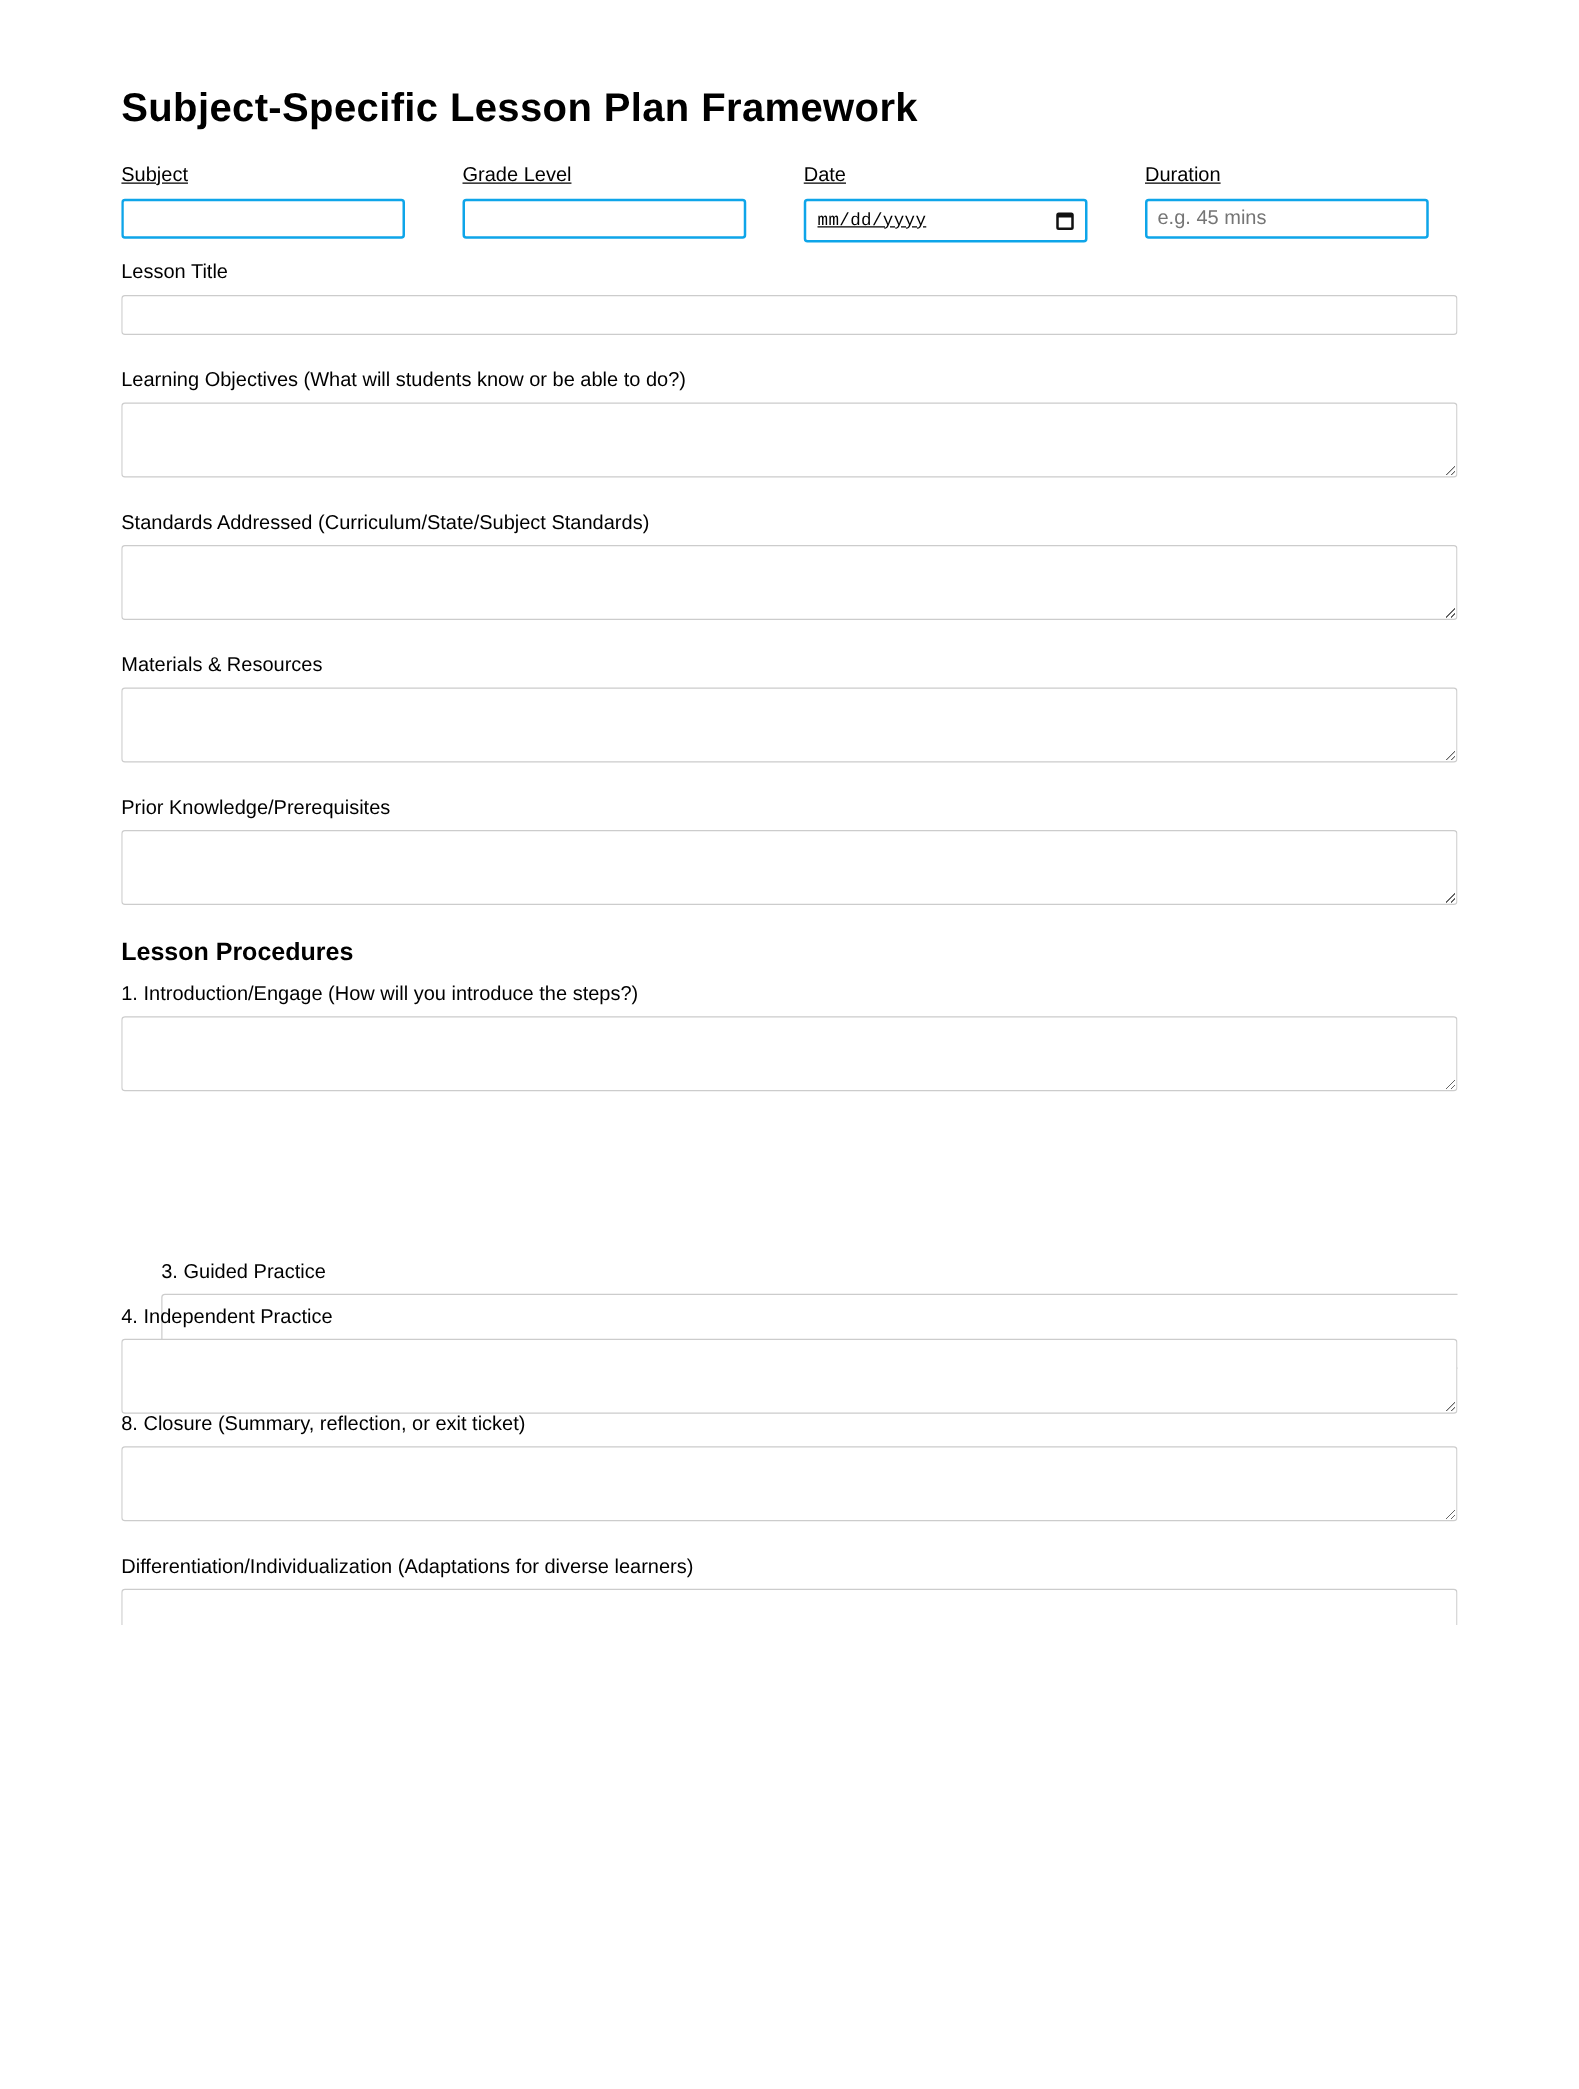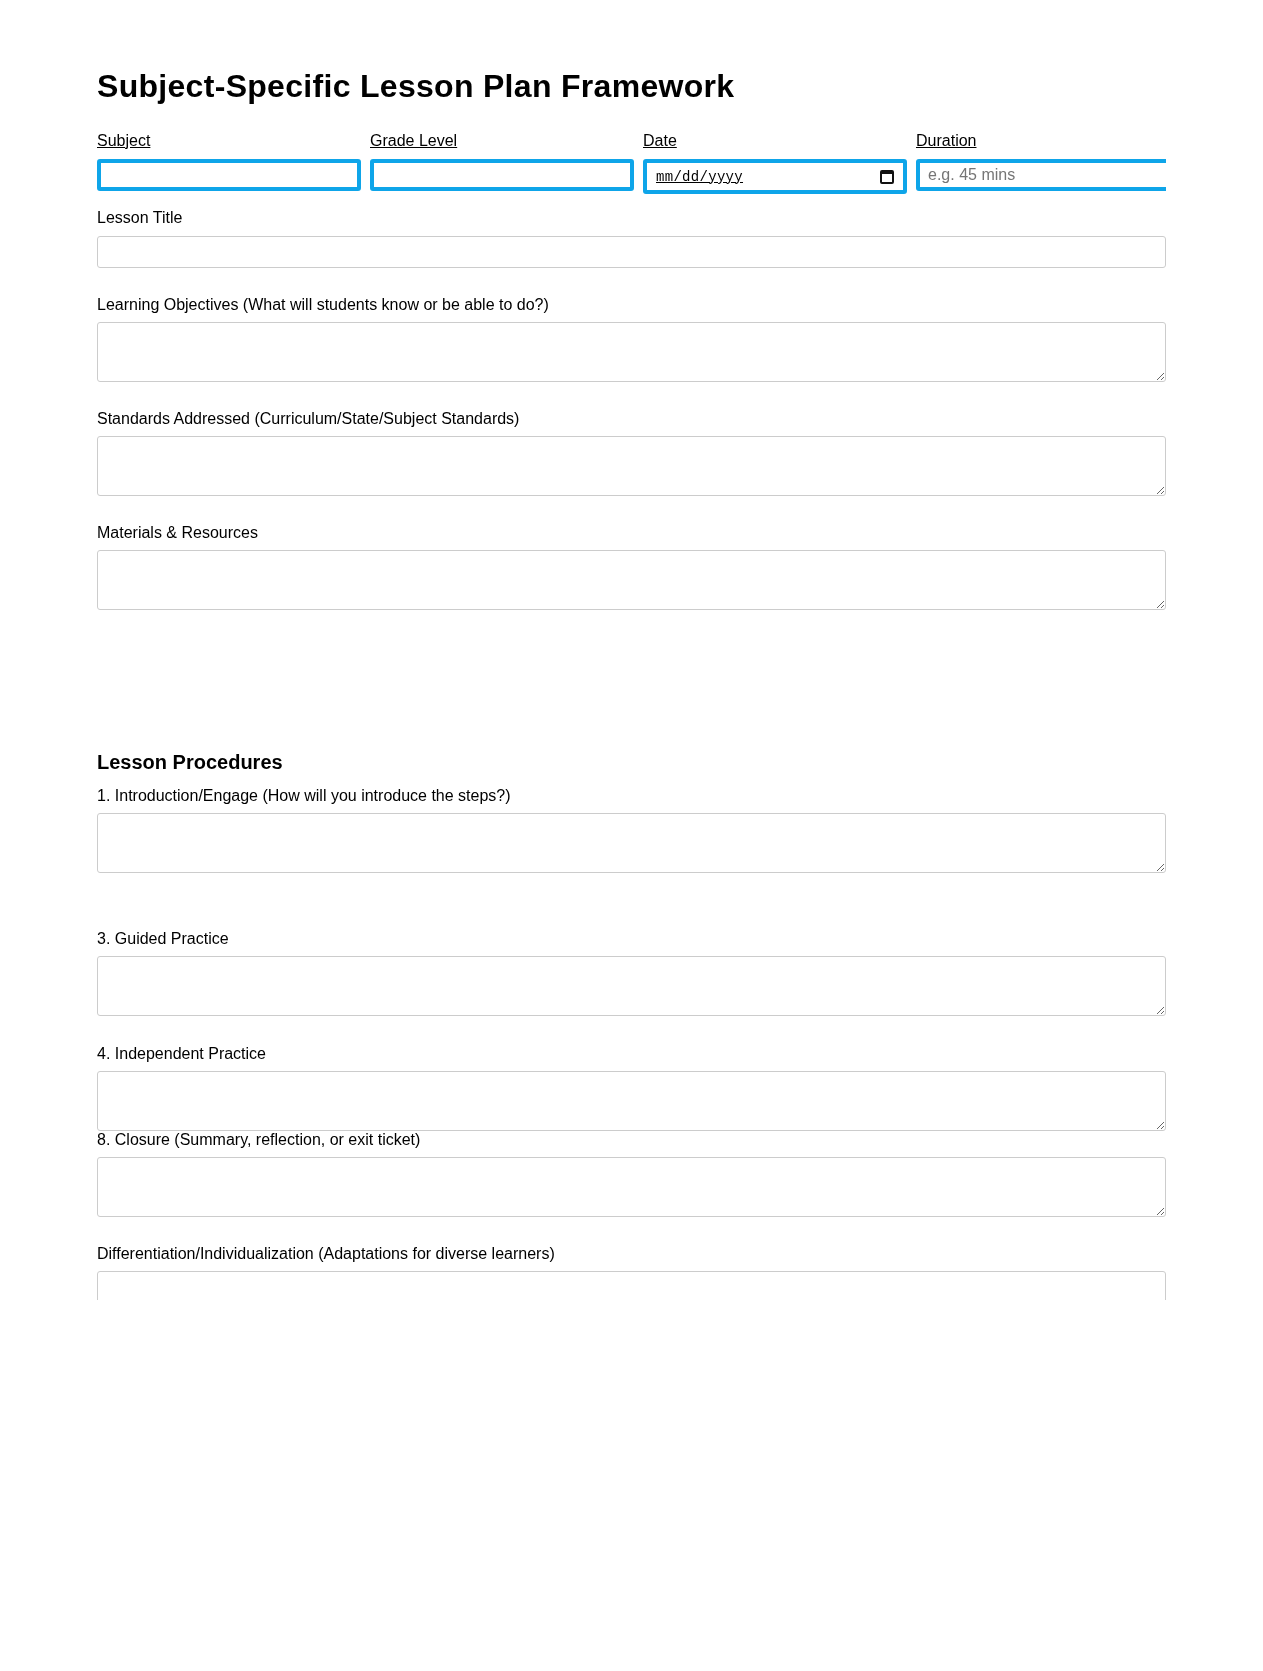--- a/index.html
+++ b/index.html
@@ -47,23 +47,23 @@
       text-decoration: underline;
     }
     .col label {
       display: block;
       font-size: 16px;
       height: 27px;
       line-height: 18px;
     }
     input.field, .date-field {
       box-sizing: border-box;
-      width: 264px;
+      width: 227px;
       height: 32px;
-      border: 4px solid #0ea5e9;
+      border: 2px solid #0ea5e9;
       border-radius: 3px;
       font-family: "Liberation Sans", sans-serif;
       font-size: 16px;
       padding: 0 8px;
       background: #fff;
       outline: none;
     }
     input.field::placeholder { color: #757575; }
     .date-field {
       height: 35px;
@@ -179,30 +179,34 @@
   <div class="block" style="top:410px;">
     <span class="lbl"><b>Standards Addressed</b><span> (Curriculum/State/Subject Standards)</span></span>
     <textarea class="ta" style="top: 26px;"></textarea>
   </div>
 
   <div class="block" style="top:524px;">
     <span class="lbl"><b>Materials &amp; Resources</b><span></span></span>
     <textarea class="ta" style="top: 26px;"></textarea>
   </div>
 
+  <div class="block" style="top:638px;">
+    <span class="lbl"><b>Prior Knowledge/Prerequisites</b><span></span></span>
+    <textarea class="ta" style="top: 26px;"></textarea>
+  </div>
 
   <h2 class="section-heading">Lesson Procedures</h2>
 
   <div class="block" style="top:787px;">
     <span class="lbl"><b>1. Introduction/Engage</b><span> (How will you introduce the steps?)</span></span>
     <textarea class="ta" style="top: 26px;"></textarea>
   </div>
 
 
-  <div class="block" style="top:930px;">
+  <div class="block" style="top:1009px;margin-left:32px;">
     <span class="lbl"><b>3. Guided Practice</b><span></span></span>
     <textarea class="ta" style="top: 26px;"></textarea>
   </div>
 
   <div class="block" style="top:1045px;">
     <span class="lbl"><b>4. Independent Practice</b><span></span></span>
     <textarea class="ta" style="top: 26px;"></textarea>
   </div>
 
   <div class="block" style="top:1131px;">

